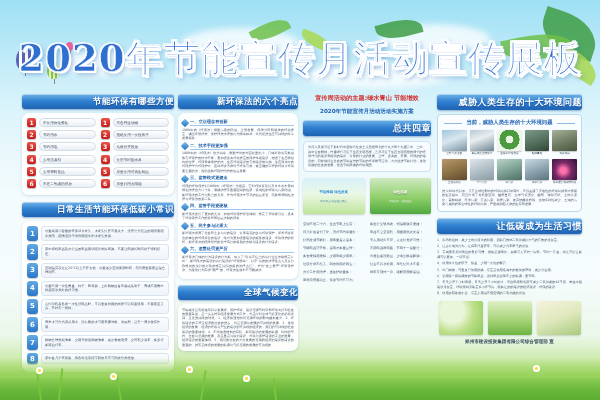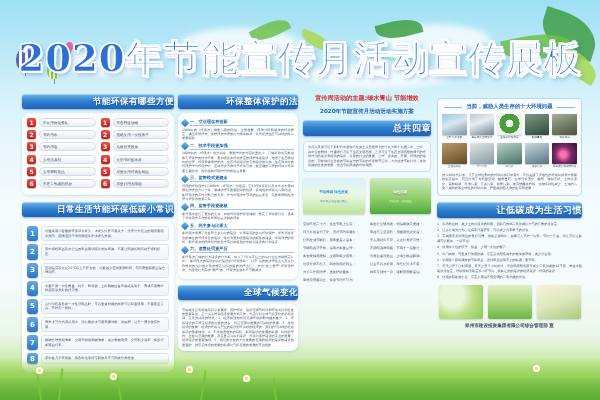--- a/index.html
+++ b/index.html
@@ -258,21 +258,21 @@
             <div class="nbody">购物合理规划清单，少用无规划购物清单，减少食物浪费，少开车少乘车，多步行多骑自行车。</div>
           </div>
         <div class="nrow">
             <div class="nbadge">8</div>
             <div class="nbody">家中备几个环保袋，将各种垃圾按可回收与不可回收分类投放。</div>
           </div>
       </div>
     </div>
 
     <div class="col c2">
-      <div class="hdr">环保整体保护的法</div>
+      <div class="hdr">新环保法的六个亮点</div>
       <div class="panel" style="padding:4px;margin-top:4px;">
         <div class="sub">
             <div class="dia"></div>
             <div class="subtxt">一、立法理念有创新</div>
           </div>
         <div class="para">1989年的《环保法》侧重污染的防治，主导发展、保障公民和健康的环境质量。确立环保优先、保护优先法律的行为规章标准，也为促进生态可持续的科学发展服务。</div>
         <div class="sub">
             <div class="dia"></div>
             <div class="subtxt">二、技术手段更加强</div>
           </div>
@@ -339,20 +339,21 @@
           <li>无人用处灯不亮，人走灯关好习惯；</li>
           <li>不用电器断电路，节电十一省量公；</li>
           <li>出差自备洗漱品，少拿少换省能源；</li>
           <li>社会不以水取用，年吃亿吨水不要；</li>
           <li>绿车每顶停一月，缓解浪费能省油。</li>
         </ul>
       </div>
     </div>
 
     <div class="col c4">
+      <div class="hdr big">威胁人类生存的十大环境问题</div>
       <div class="innerbox">
         <div class="innerhead"><span>当前，威胁人类生存的十大环境问题</span></div>
         <div class="grid">
           <div class="cell">
               <div class="thumb t1"></div>
               <div class="cl">全球气候变暖</div>
             </div>
           <div class="cell">
               <div class="thumb t2"></div>
               <div class="cl">臭氧层的空洞加大</div>

